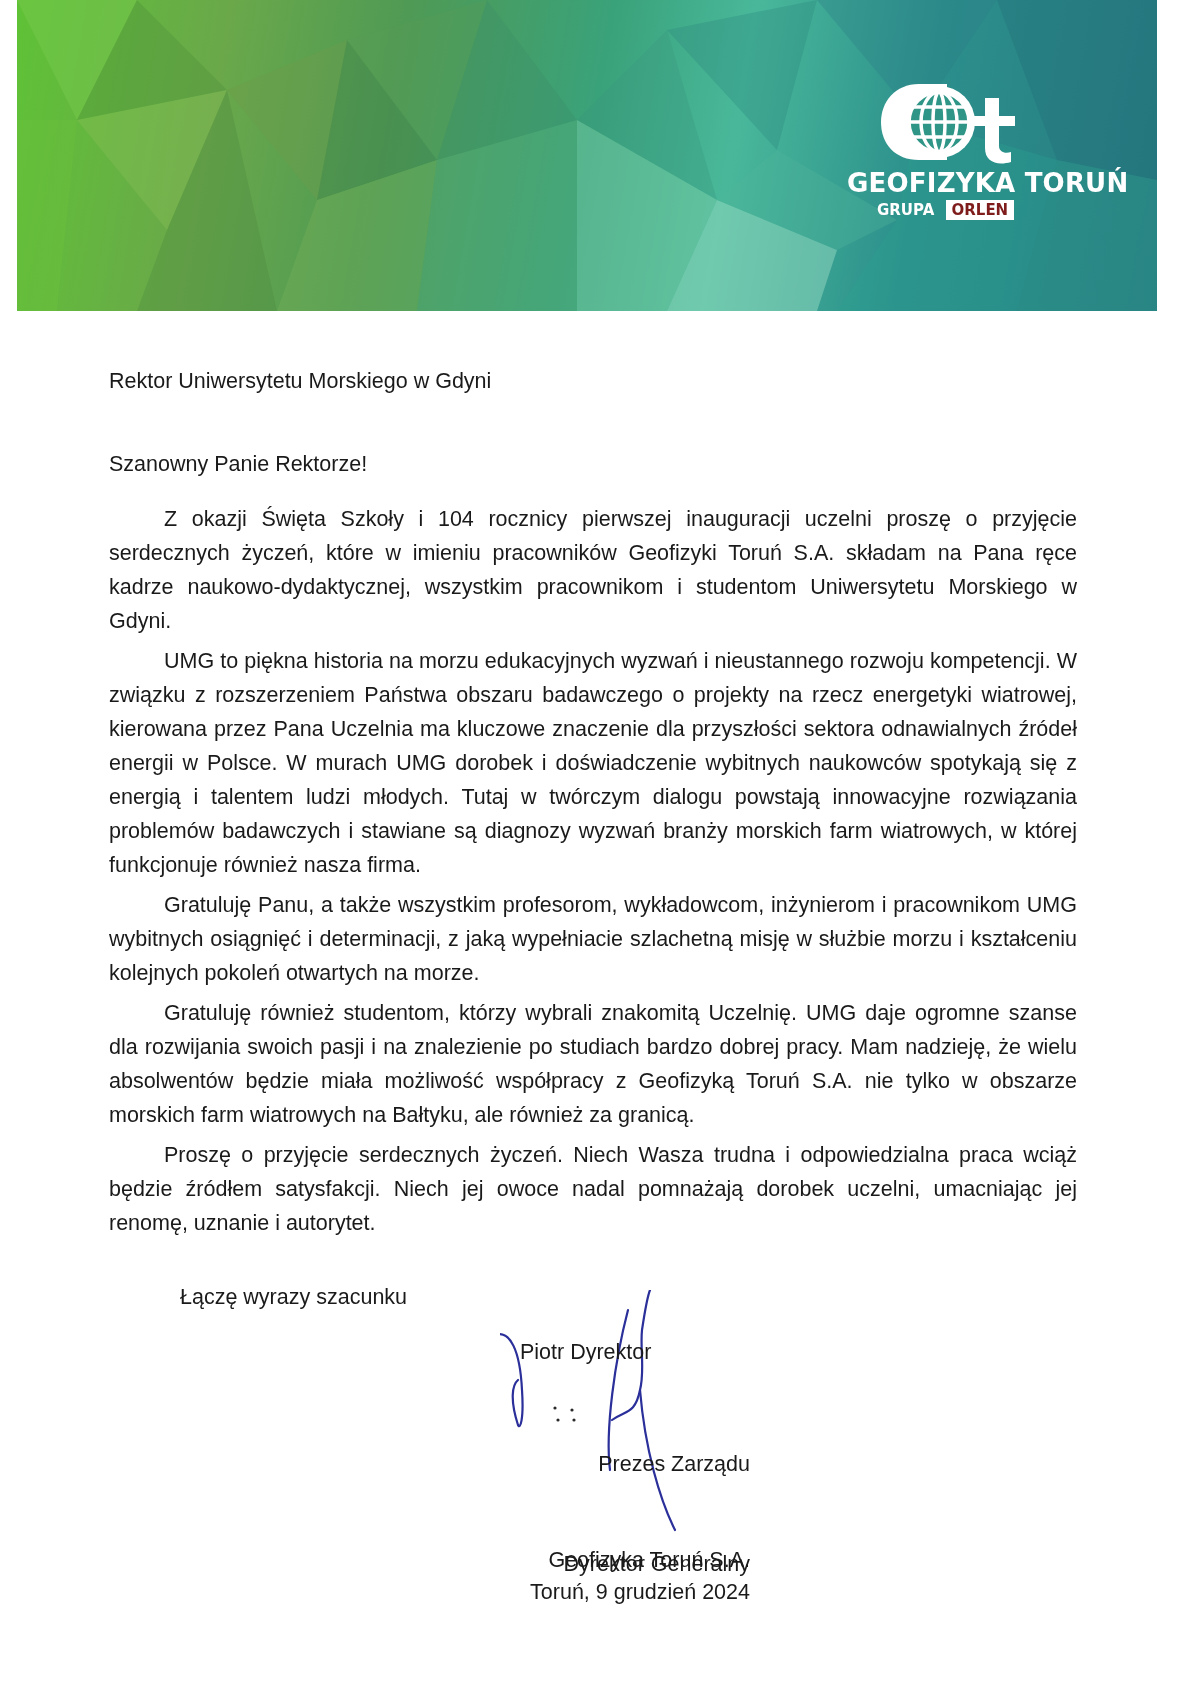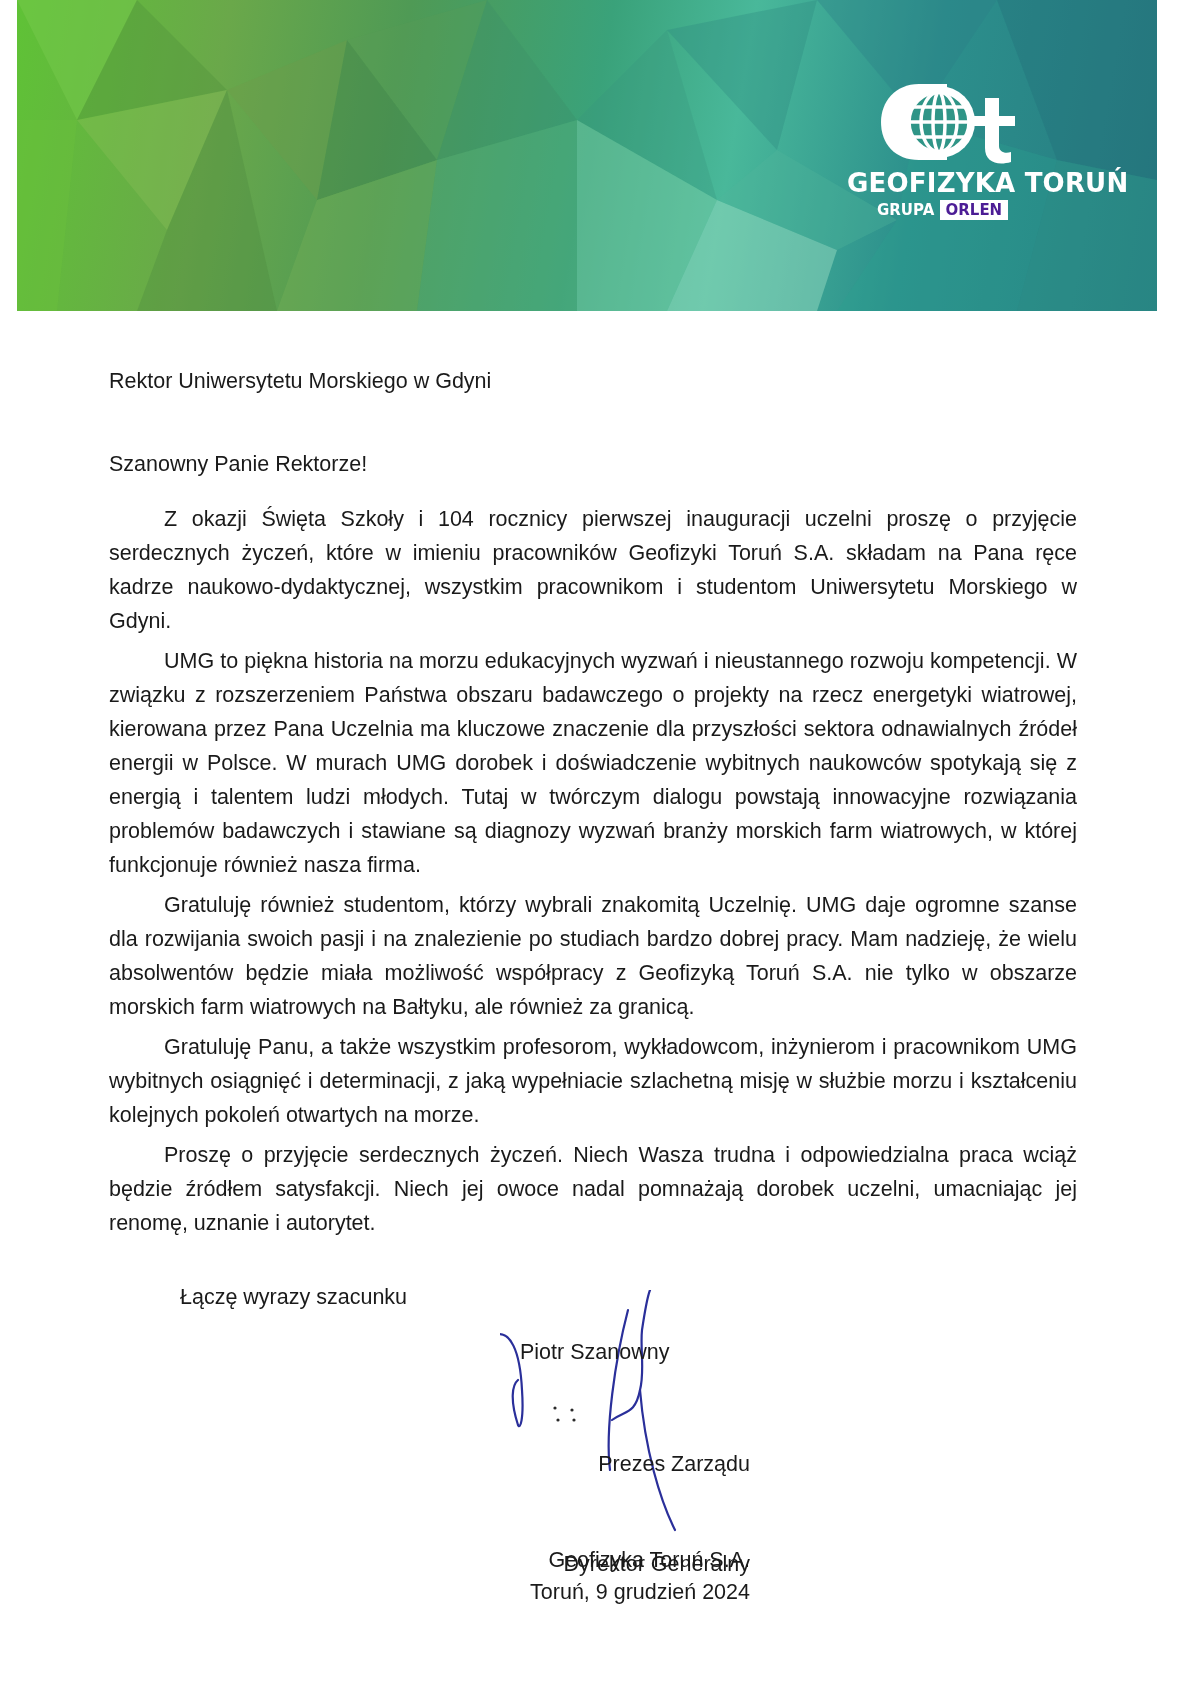--- a/index.html
+++ b/index.html
@@ -7,21 +7,21 @@
            font-family: "Liberation Sans", "DejaVu Sans", sans-serif; color: #1a1a1a; }
     .banner { position: absolute; left: 17px; top: 0; width: 1140px; height: 311px; overflow: hidden;
               background: linear-gradient(100deg, #5fc236 0%, #6aa84a 18%, #4f9a55 33%, #3aa27a 50%, #49b89a 62%, #2c8f8c 78%, #267a80 100%); }
     .banner svg.poly { position: absolute; left: 0; top: 0; width: 100%; height: 100%; }
     .logo { position: absolute; left: 830px; top: 80px; width: 200px; height: 140px; color: #fff; }
     .logo .mark { position: absolute; left: 30px; top: 0; width: 150px; height: 84px; }
     .logo .name { position: absolute; left: 0; top: 88px; width: 210px; font-weight: bold; font-size: 26px;
                   letter-spacing: 0.2px; font-family: "DejaVu Sans", sans-serif; white-space: nowrap; }
     .logo .group { position: absolute; left: 30px; top: 120px; font-weight: bold; font-size: 15px;
                    font-family: "DejaVu Sans", sans-serif; white-space: nowrap; }
-    .logo .group .orlen { display: inline-block; background: #fff; color: #4c1d95; padding: 0 4px; margin-left: 0;
+    .logo .group .orlen { display: inline-block; background: #fff; color: #7f1d1d; padding: 0 4px; margin-left: 6px;
                           border: 2px solid #fff; line-height: 16px; }
     .letter { position: absolute; left: 109px; width: 968px; font-size: 21.5px; line-height: 34px; }
     .addressee { top: 364px; }
     .addressee .name { font-weight: bold; }
     .salutation { top: 447px; }
     .para { text-indent: 55px; text-align: justify; margin: 0 0 6px 0; }
     .body-text { top: 502px; }
     .closing { top: 1280px; left: 180px; }
     .sign { position: absolute; left: 470px; width: 280px; text-align: right; font-size: 21.5px; line-height: 33px; }
     .sign-name { top: 1336px; left: 520px; text-align: left; width: 200px; }
@@ -83,39 +83,39 @@
 
 <div class="letter addressee">
   <div>Rektor Uniwersytetu Morskiego w Gdyni</div>
 </div>
 
 <div class="letter salutation">Szanowny Panie Rektorze!</div>
 
 <div class="letter body-text">
   <p class="para">Z okazji Święta Szkoły i 104 rocznicy pierwszej inauguracji uczelni proszę o przyjęcie serdecznych życzeń, które w imieniu pracowników Geofizyki Toruń S.A. składam na Pana ręce kadrze naukowo-dydaktycznej, wszystkim pracownikom i studentom Uniwersytetu Morskiego w Gdyni.</p>
   <p class="para">UMG to piękna historia na morzu edukacyjnych wyzwań i nieustannego rozwoju kompetencji. W związku z rozszerzeniem Państwa obszaru badawczego o projekty na rzecz energetyki wiatrowej, kierowana przez Pana Uczelnia ma kluczowe znaczenie dla przyszłości sektora odnawialnych źródeł energii w Polsce. W murach UMG dorobek i doświadczenie wybitnych naukowców spotykają się z energią i talentem ludzi młodych. Tutaj w twórczym dialogu powstają innowacyjne rozwiązania problemów badawczych i stawiane są diagnozy wyzwań branży morskich farm wiatrowych, w której funkcjonuje również nasza firma.</p>
+  <p class="para">Gratuluję Panu, a także wszystkim profesorom, wykładowcom, inżynierom i pracownikom UMG wybitnych osiągnięć i determinacji, z jaką wypełniacie szlachetną misję w służbie morzu i kształceniu kolejnych pokoleń otwartych na morze.</p>
   <p class="para">Gratuluję również studentom, którzy wybrali znakomitą Uczelnię. UMG daje ogromne szanse dla rozwijania swoich pasji i na znalezienie po studiach bardzo dobrej pracy. Mam nadzieję, że wielu absolwentów będzie miała możliwość współpracy z Geofizyką Toruń S.A. nie tylko w obszarze morskich farm wiatrowych na Bałtyku, ale również za granicą.</p>
-  <p class="para">Gratuluję Panu, a także wszystkim profesorom, wykładowcom, inżynierom i pracownikom UMG wybitnych osiągnięć i determinacji, z jaką wypełniacie szlachetną misję w służbie morzu i kształceniu kolejnych pokoleń otwartych na morze.</p>
   <p class="para">Proszę o przyjęcie serdecznych życzeń. Niech Wasza trudna i odpowiedzialna praca wciąż będzie źródłem satysfakcji. Niech jej owoce nadal pomnażają dorobek uczelni, umacniając jej renomę, uznanie i autorytet.</p>
 </div>
 
 <div class="letter closing">Łączę wyrazy szacunku</div>
 
 <svg class="signature" viewBox="0 0 240 250">
   <g fill="none" stroke="#2a2f9a" stroke-width="2.2" stroke-linecap="round">
     <path d="M-5 45 C10 40 20 60 22 100 C24 130 20 140 18 135 C10 110 12 95 18 90"></path>
     <path d="M110 180 C105 140 115 70 128 20"></path>
     <path d="M112 130 C125 120 135 125 140 100 C145 80 140 60 142 40 C145 20 148 5 150 0"></path>
     <path d="M140 100 C145 160 160 210 175 240"></path>
   </g>
   <g fill="#2a2a2a">
     <circle cx="55" cy="118" r="1.6"></circle>
     <circle cx="58" cy="130" r="1.6"></circle>
     <circle cx="72" cy="120" r="1.6"></circle>
     <circle cx="74" cy="130" r="1.6"></circle>
   </g>
 </svg>
 
-<div class="sign sign-name">Piotr Szanowny</div>
+<div class="sign sign-name">Piotr Dyrektor</div>
 <div class="sign sign-title1">Prezes Zarządu</div>
 <div class="sign sign-title2">Dyrektor Generalny</div>
 <div class="sign sign-company">Geofizyka Toruń S.A.</div>
 <div class="sign sign-date">Toruń, 9 grudzień 2024</div>
 
 </body></html>

